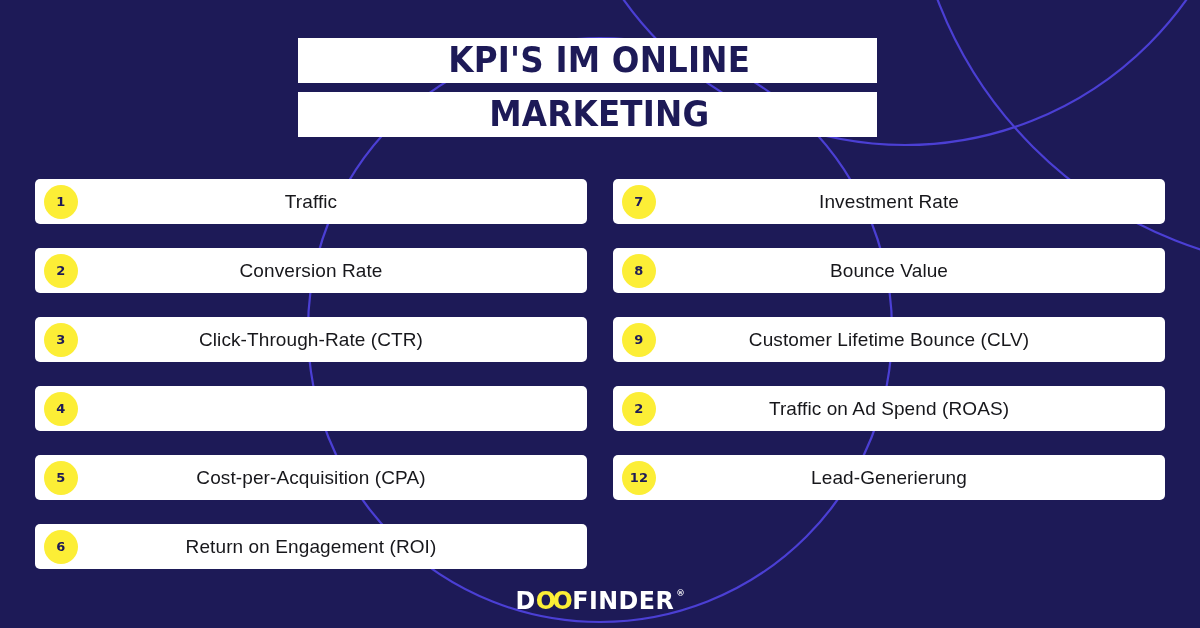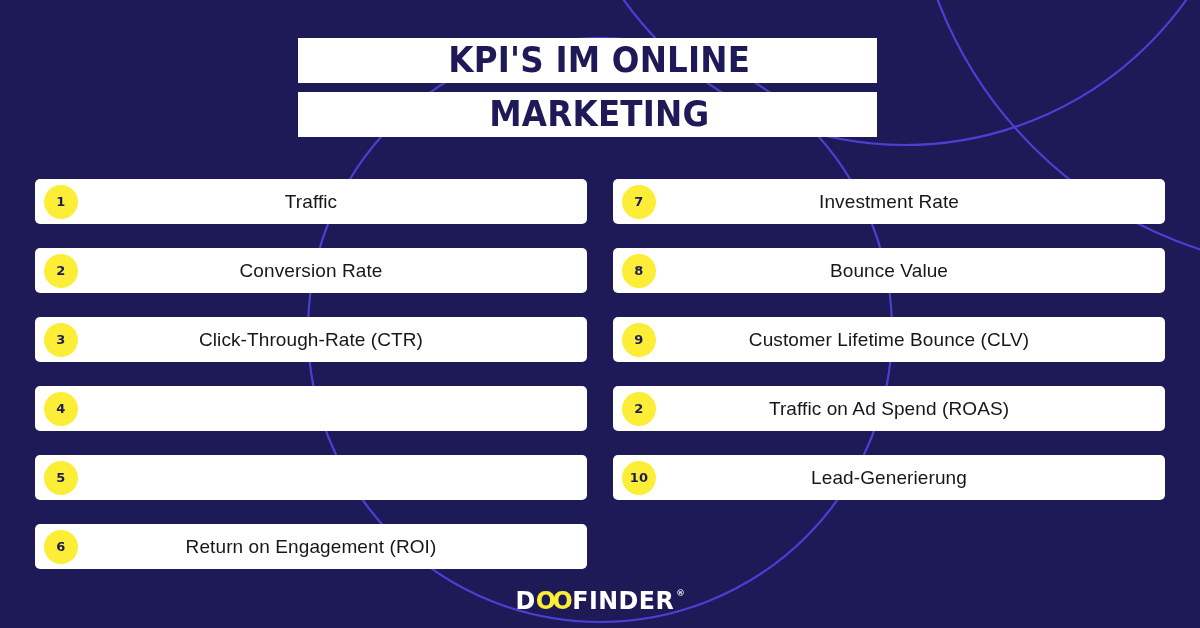--- a/index.html
+++ b/index.html
@@ -133,20 +133,21 @@
       <span class="badge">3</span>
       <span class="row-label">Click-Through-Rate (CTR)</span>
     </div>
 
     <div class="row">
       <span class="badge">4</span>
     </div>
 
     <div class="row">
       <span class="badge">5</span>
+      <span class="row-label">Cost-per-Acquisition (CPA)</span>
     </div>
 
     <div class="row">
       <span class="badge">6</span>
       <span class="row-label">Return on Engagement (ROI)</span>
     </div>
 
   </div>
 
   <div class="col col-right">
@@ -166,21 +167,21 @@
       <span class="row-label">Customer Lifetime Bounce (CLV)</span>
     </div>
 
 
     <div class="row">
       <span class="badge">2</span>
       <span class="row-label">Traffic on Ad Spend (ROAS)</span>
     </div>
 
     <div class="row">
-      <span class="badge">10</span>
+      <span class="badge">12</span>
       <span class="row-label">Lead-Generierung</span>
     </div>
 
   </div>
 
   <div class="logo">
     <span class="logo-text">
       <span class="logo-d">D</span>
         <span class="logo-oo">OO</span>
         <span class="logo-finder">FINDER</span>

